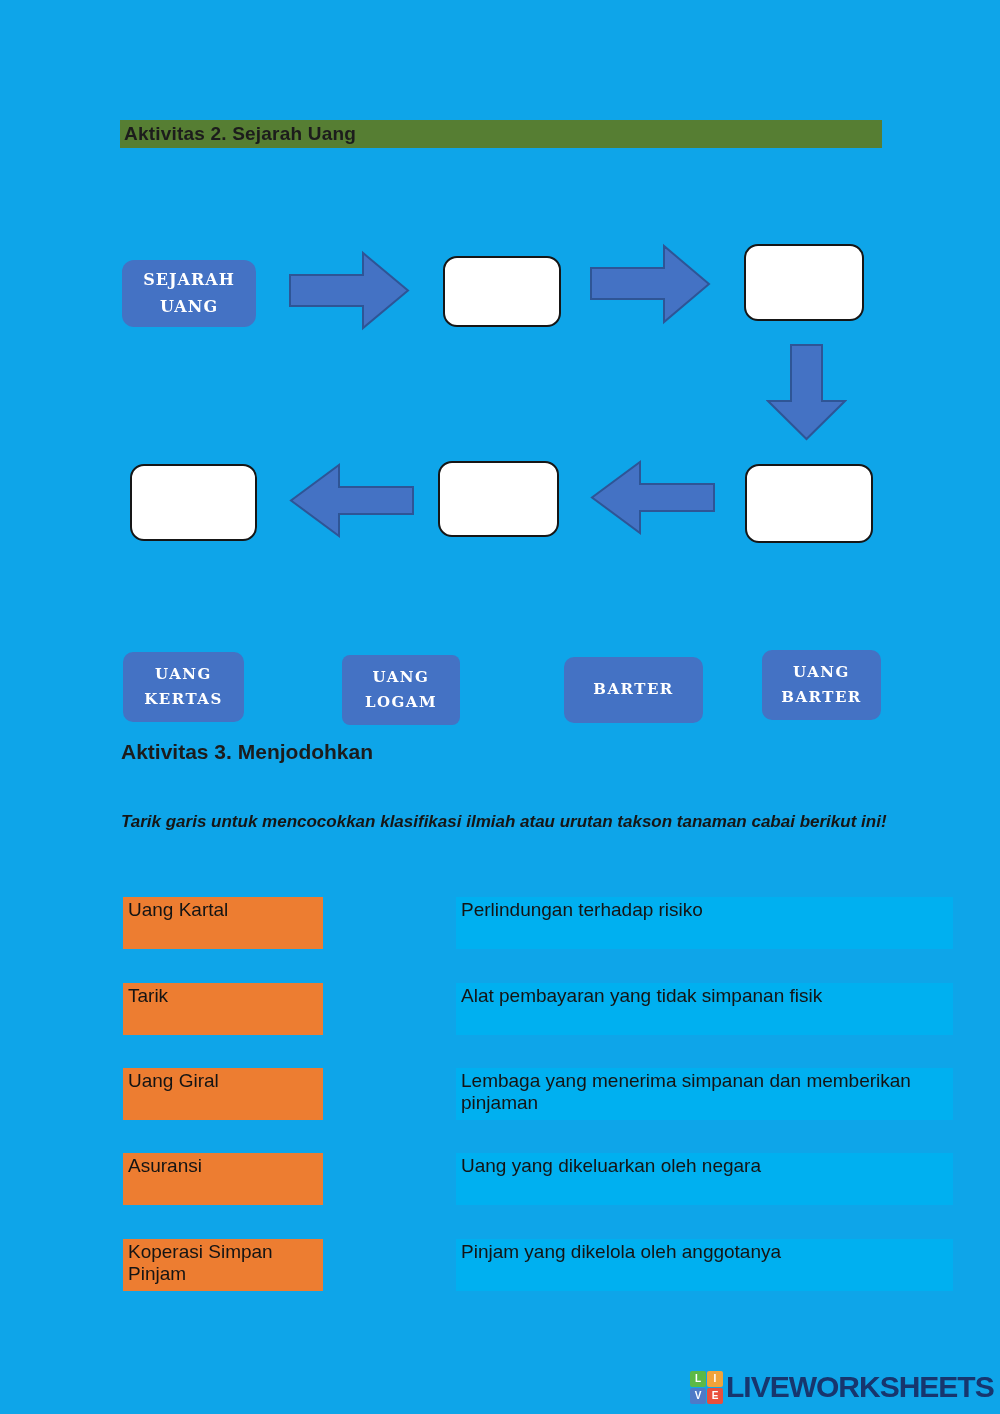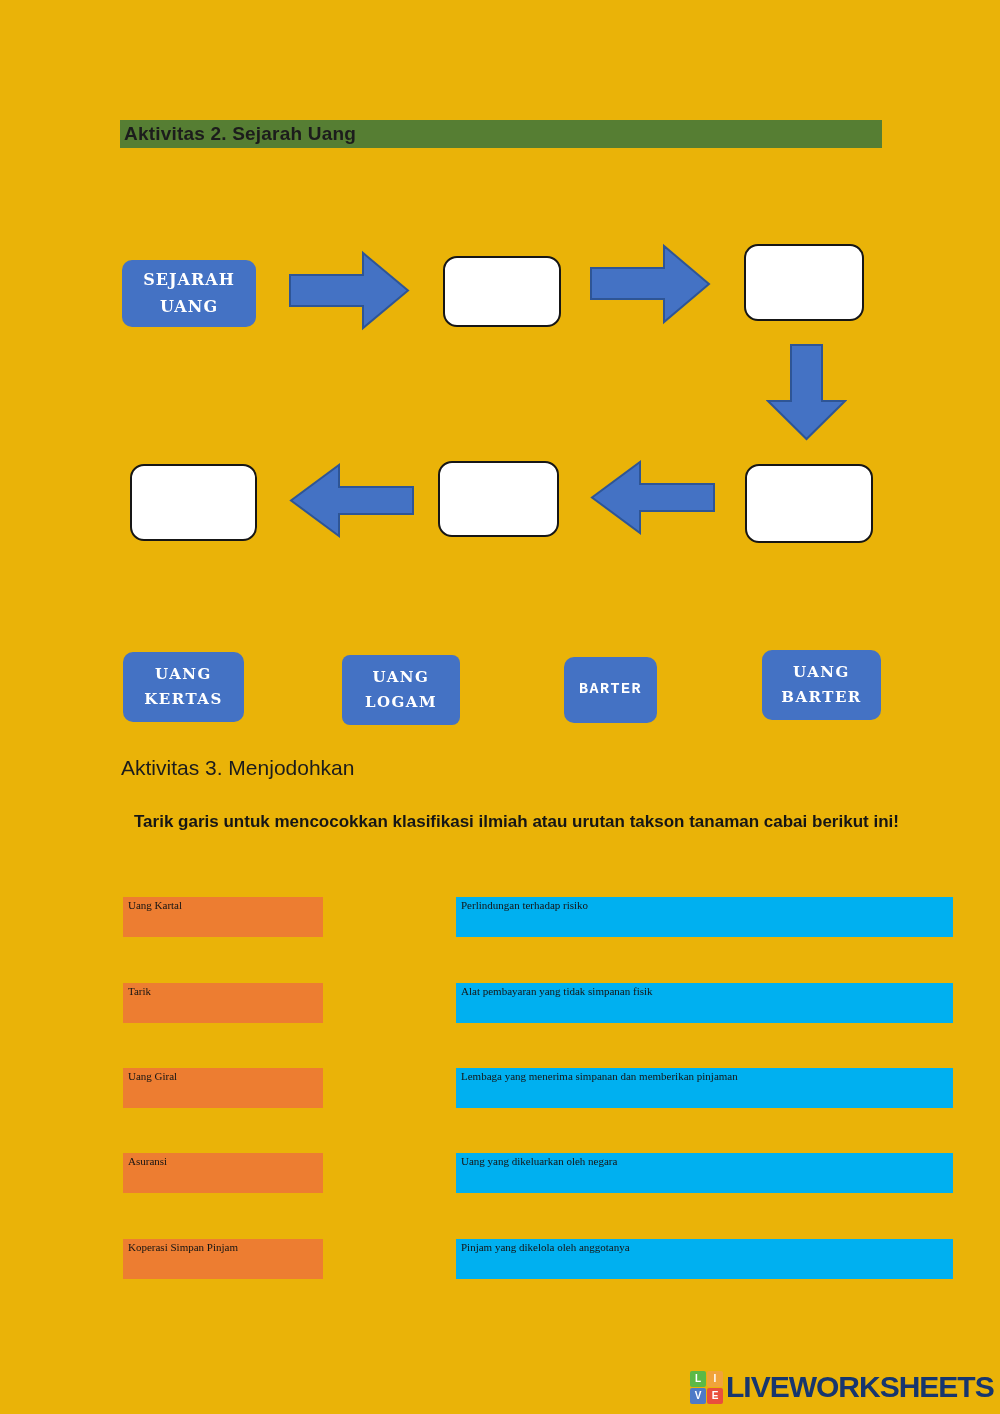--- a/index.html
+++ b/index.html
@@ -3,21 +3,21 @@
 <meta charset="utf-8">
 <style>
   * { margin: 0; padding: 0; box-sizing: border-box; }
   html, body { background: #ffffff; }
   body { font-family: "Liberation Sans", sans-serif; }
   .page {
     position: relative;
     width: 1000px;
     height: 1414px;
     margin: 0 auto;
-    background: #eab308;
+    background: #0ea5e9;
     overflow: hidden;
   }
 
   
   .green-bar {
     position: absolute;
     left: 120px; top: 120px;
     width: 762px; height: 28px;
     background: #567e33;
     display: flex; align-items: center;
@@ -42,21 +42,20 @@
     display: flex; align-items: center; justify-content: center;
     text-align: center;
     color: #ffffff;
     font-family: "DejaVu Serif", serif;
     font-weight: bold;
   }
   .start-box {
     left: 122px; top: 260px; width: 134px; height: 67px;
     font-size: 16px; letter-spacing: 1px; line-height: 1.65;
     padding: 0 10px;
-    border-radius: 10px;
   }
   .empty-slot {
     position: absolute;
     background: #ffffff;
     border: 2px solid #161616;
     border-radius: 14px;
   }
   .slot-1 { left: 443px; top: 256px; width: 118px; height: 71px; }
   .slot-2 { left: 744px; top: 244px; width: 120px; height: 77px; }
   .slot-3 { left: 745px; top: 464px; width: 128px; height: 79px; }
@@ -79,50 +78,49 @@
     text-align: center;
     color: #ffffff;
     font-family: "DejaVu Serif", serif;
     font-weight: bold;
     font-size: 15px; letter-spacing: 1.5px; line-height: 1.7;
     padding: 0 14px;
     cursor: pointer;
   }
   .opt-1 { left: 123px; top: 652px; width: 121px; height: 70px; }
   .opt-2 { left: 342px; top: 655px; width: 118px; height: 70px; border-radius: 8px; }
-  .opt-3 { left: 564px; top: 657px; width: 93px; height: 66px; font-family: Liberation Mono, monospace; }
+  .opt-3 { left: 564px; top: 657px; width: 139px; height: 66px; }
   .opt-4 { left: 762px; top: 650px; width: 119px; height: 70px; }
 
   
   .act3-title {
     position: absolute;
-    left: 121px; top: 756px;
-    font-size: 21px; font-weight: normal; color: #1c1c1c;
+    left: 121px; top: 740px;
+    font-size: 21px; font-weight: bold; color: #1c1c1c;
   }
   .instruction-2 {
     position: absolute;
     left: 121px; top: 811px;
     width: 770px;
-    font-size: 17px; font-weight: bold; 
-    color: #161616; line-height: 1.35; margin-left: 13px;
+    font-size: 17px; font-weight: bold; font-style: italic;
+    color: #161616; line-height: 1.35;
   }
   .match-row { position: absolute; left: 0; top: 0; width: 100%; }
   .row-1 { top: 897px; }
   .row-2 { top: 983px; }
   .row-3 { top: 1068px; }
   .row-4 { top: 1153px; }
   .row-5 { top: 1239px; }
   .match-left, .match-right {
     position: absolute;
-    height: 40px;
-    font-size: 11px;
+    height: 52px;
+    font-size: 19px;
     color: #141414;
     padding: 2px 0 0 5px;
     cursor: pointer;
-    font-family: Liberation Serif, serif;
   }
   .match-left  { left: 123px; width: 200px; background: #ed7d31; }
   .match-right { left: 456px; width: 497px; background: #00b0f0; }
 
   
   .footer {
     position: absolute;
     left: 690px; top: 1370px;
     display: flex; align-items: center;
     cursor: pointer;

